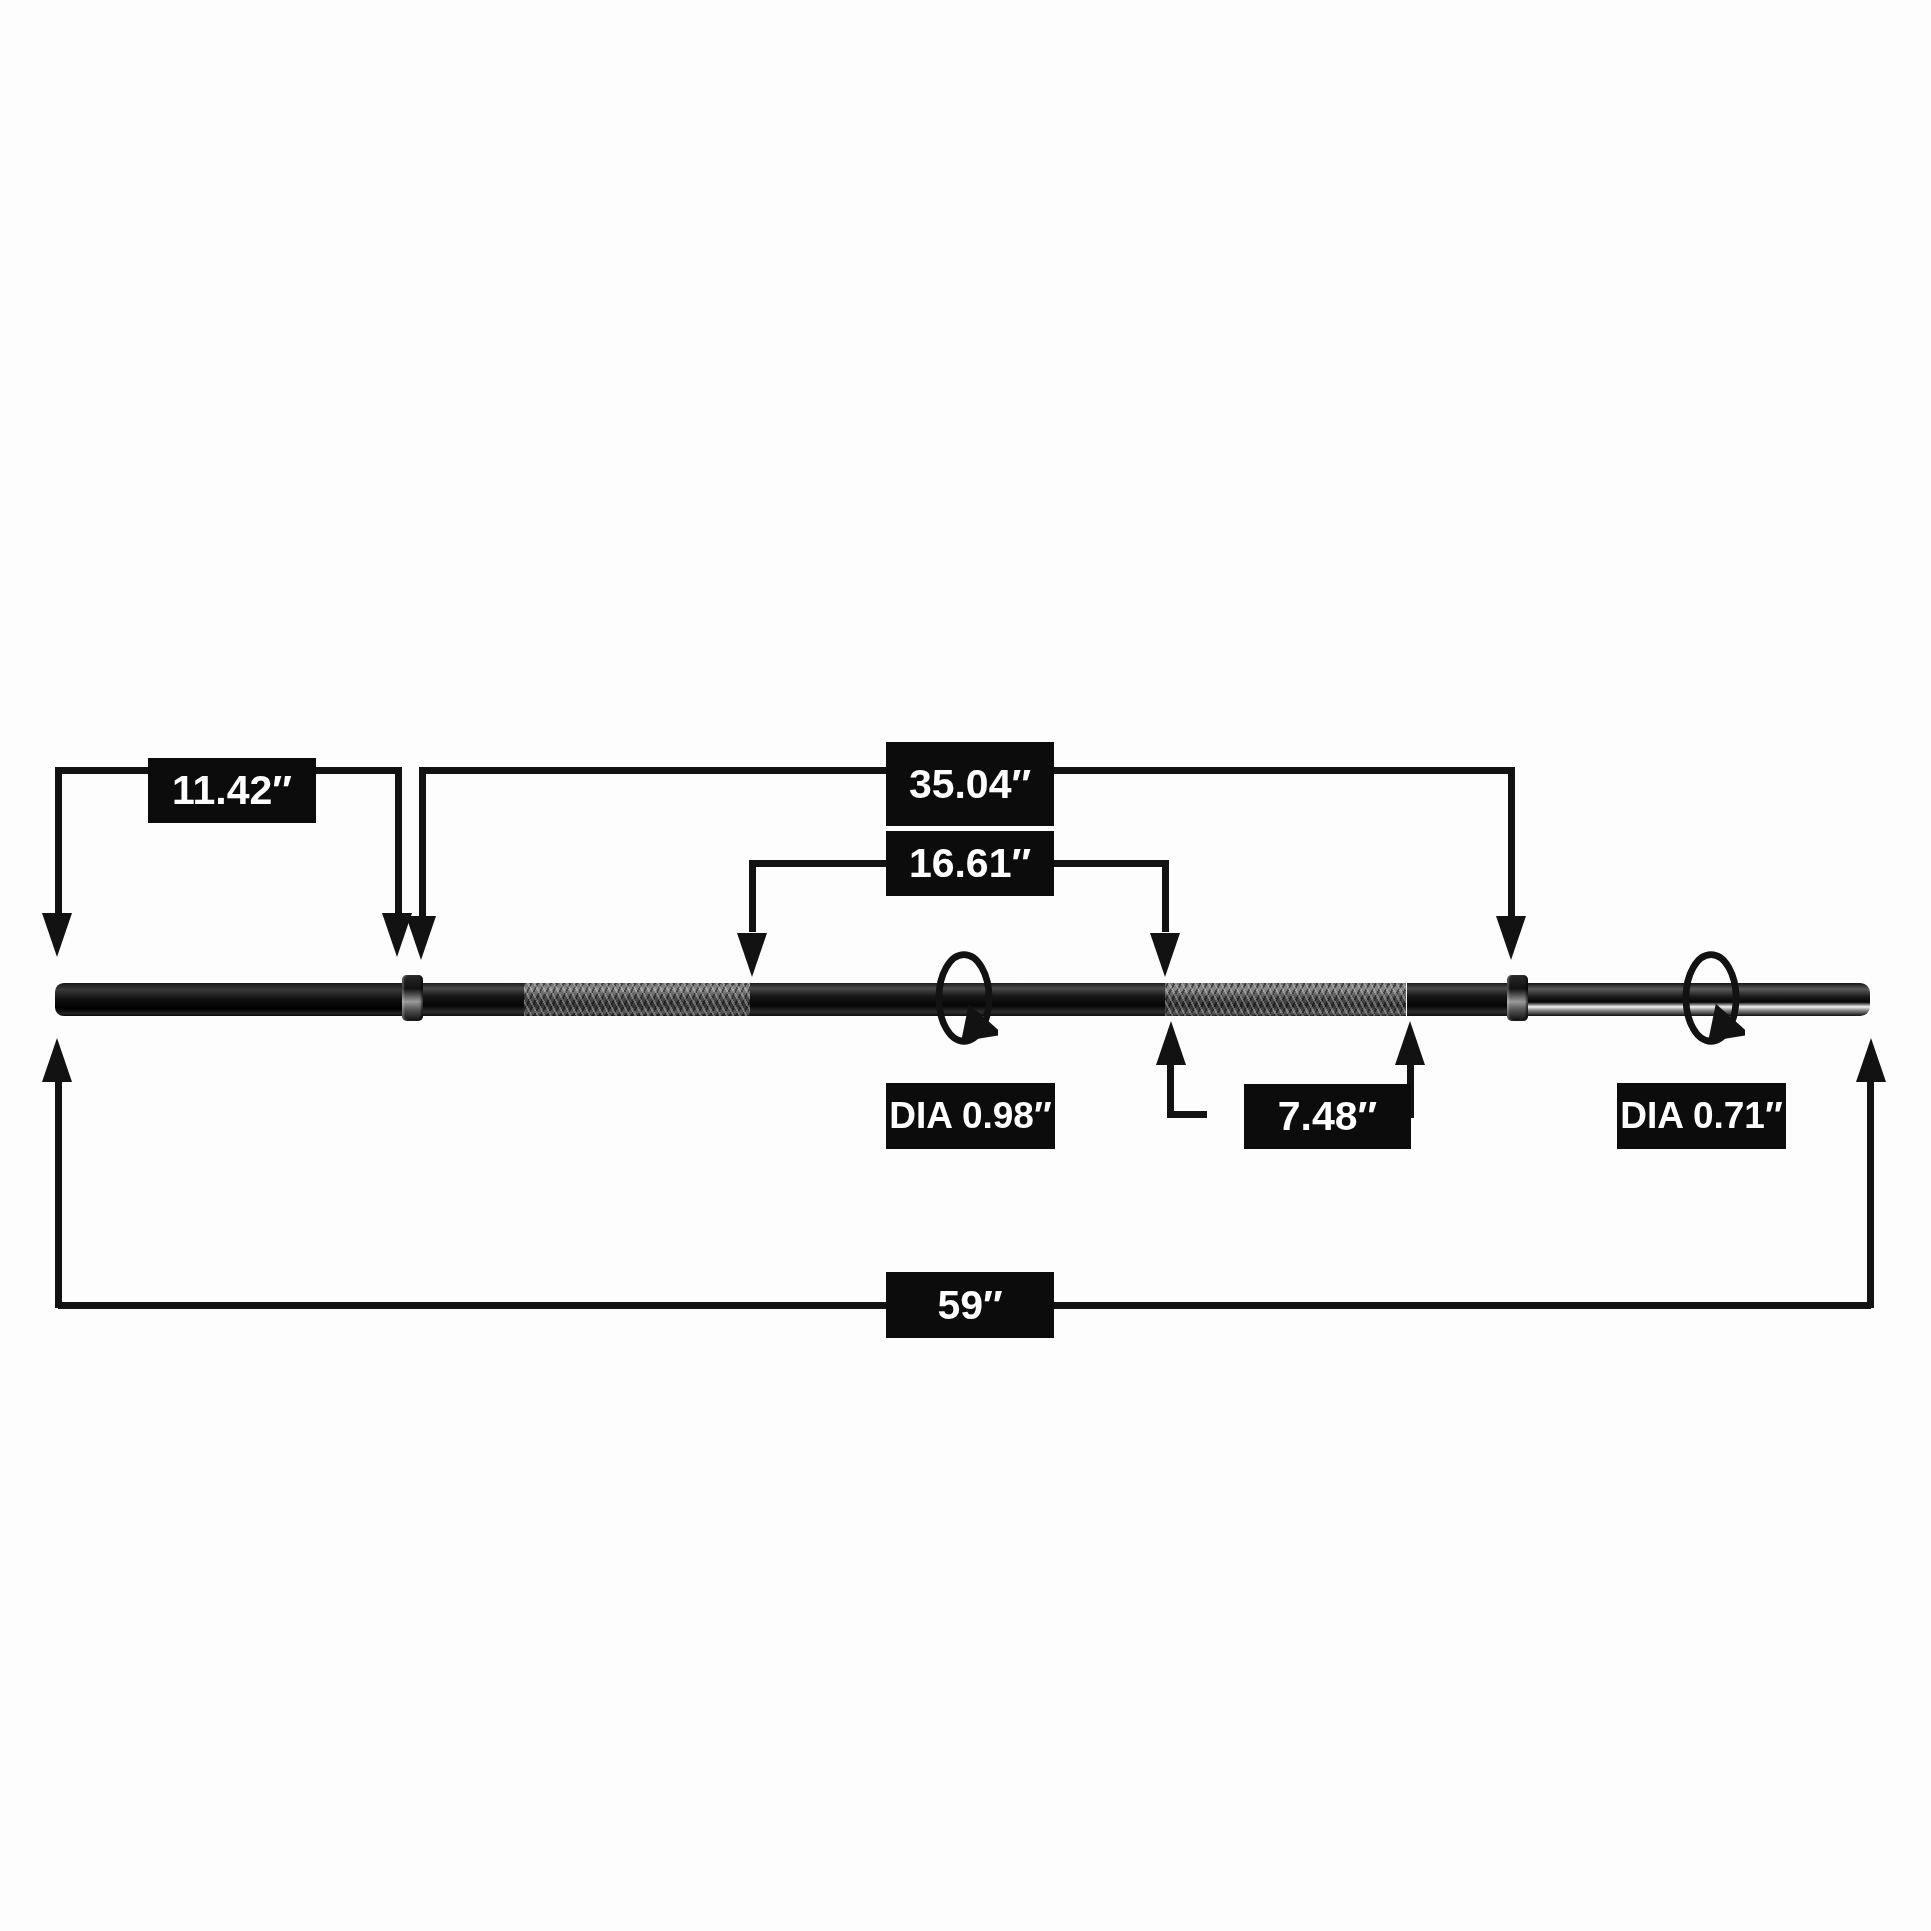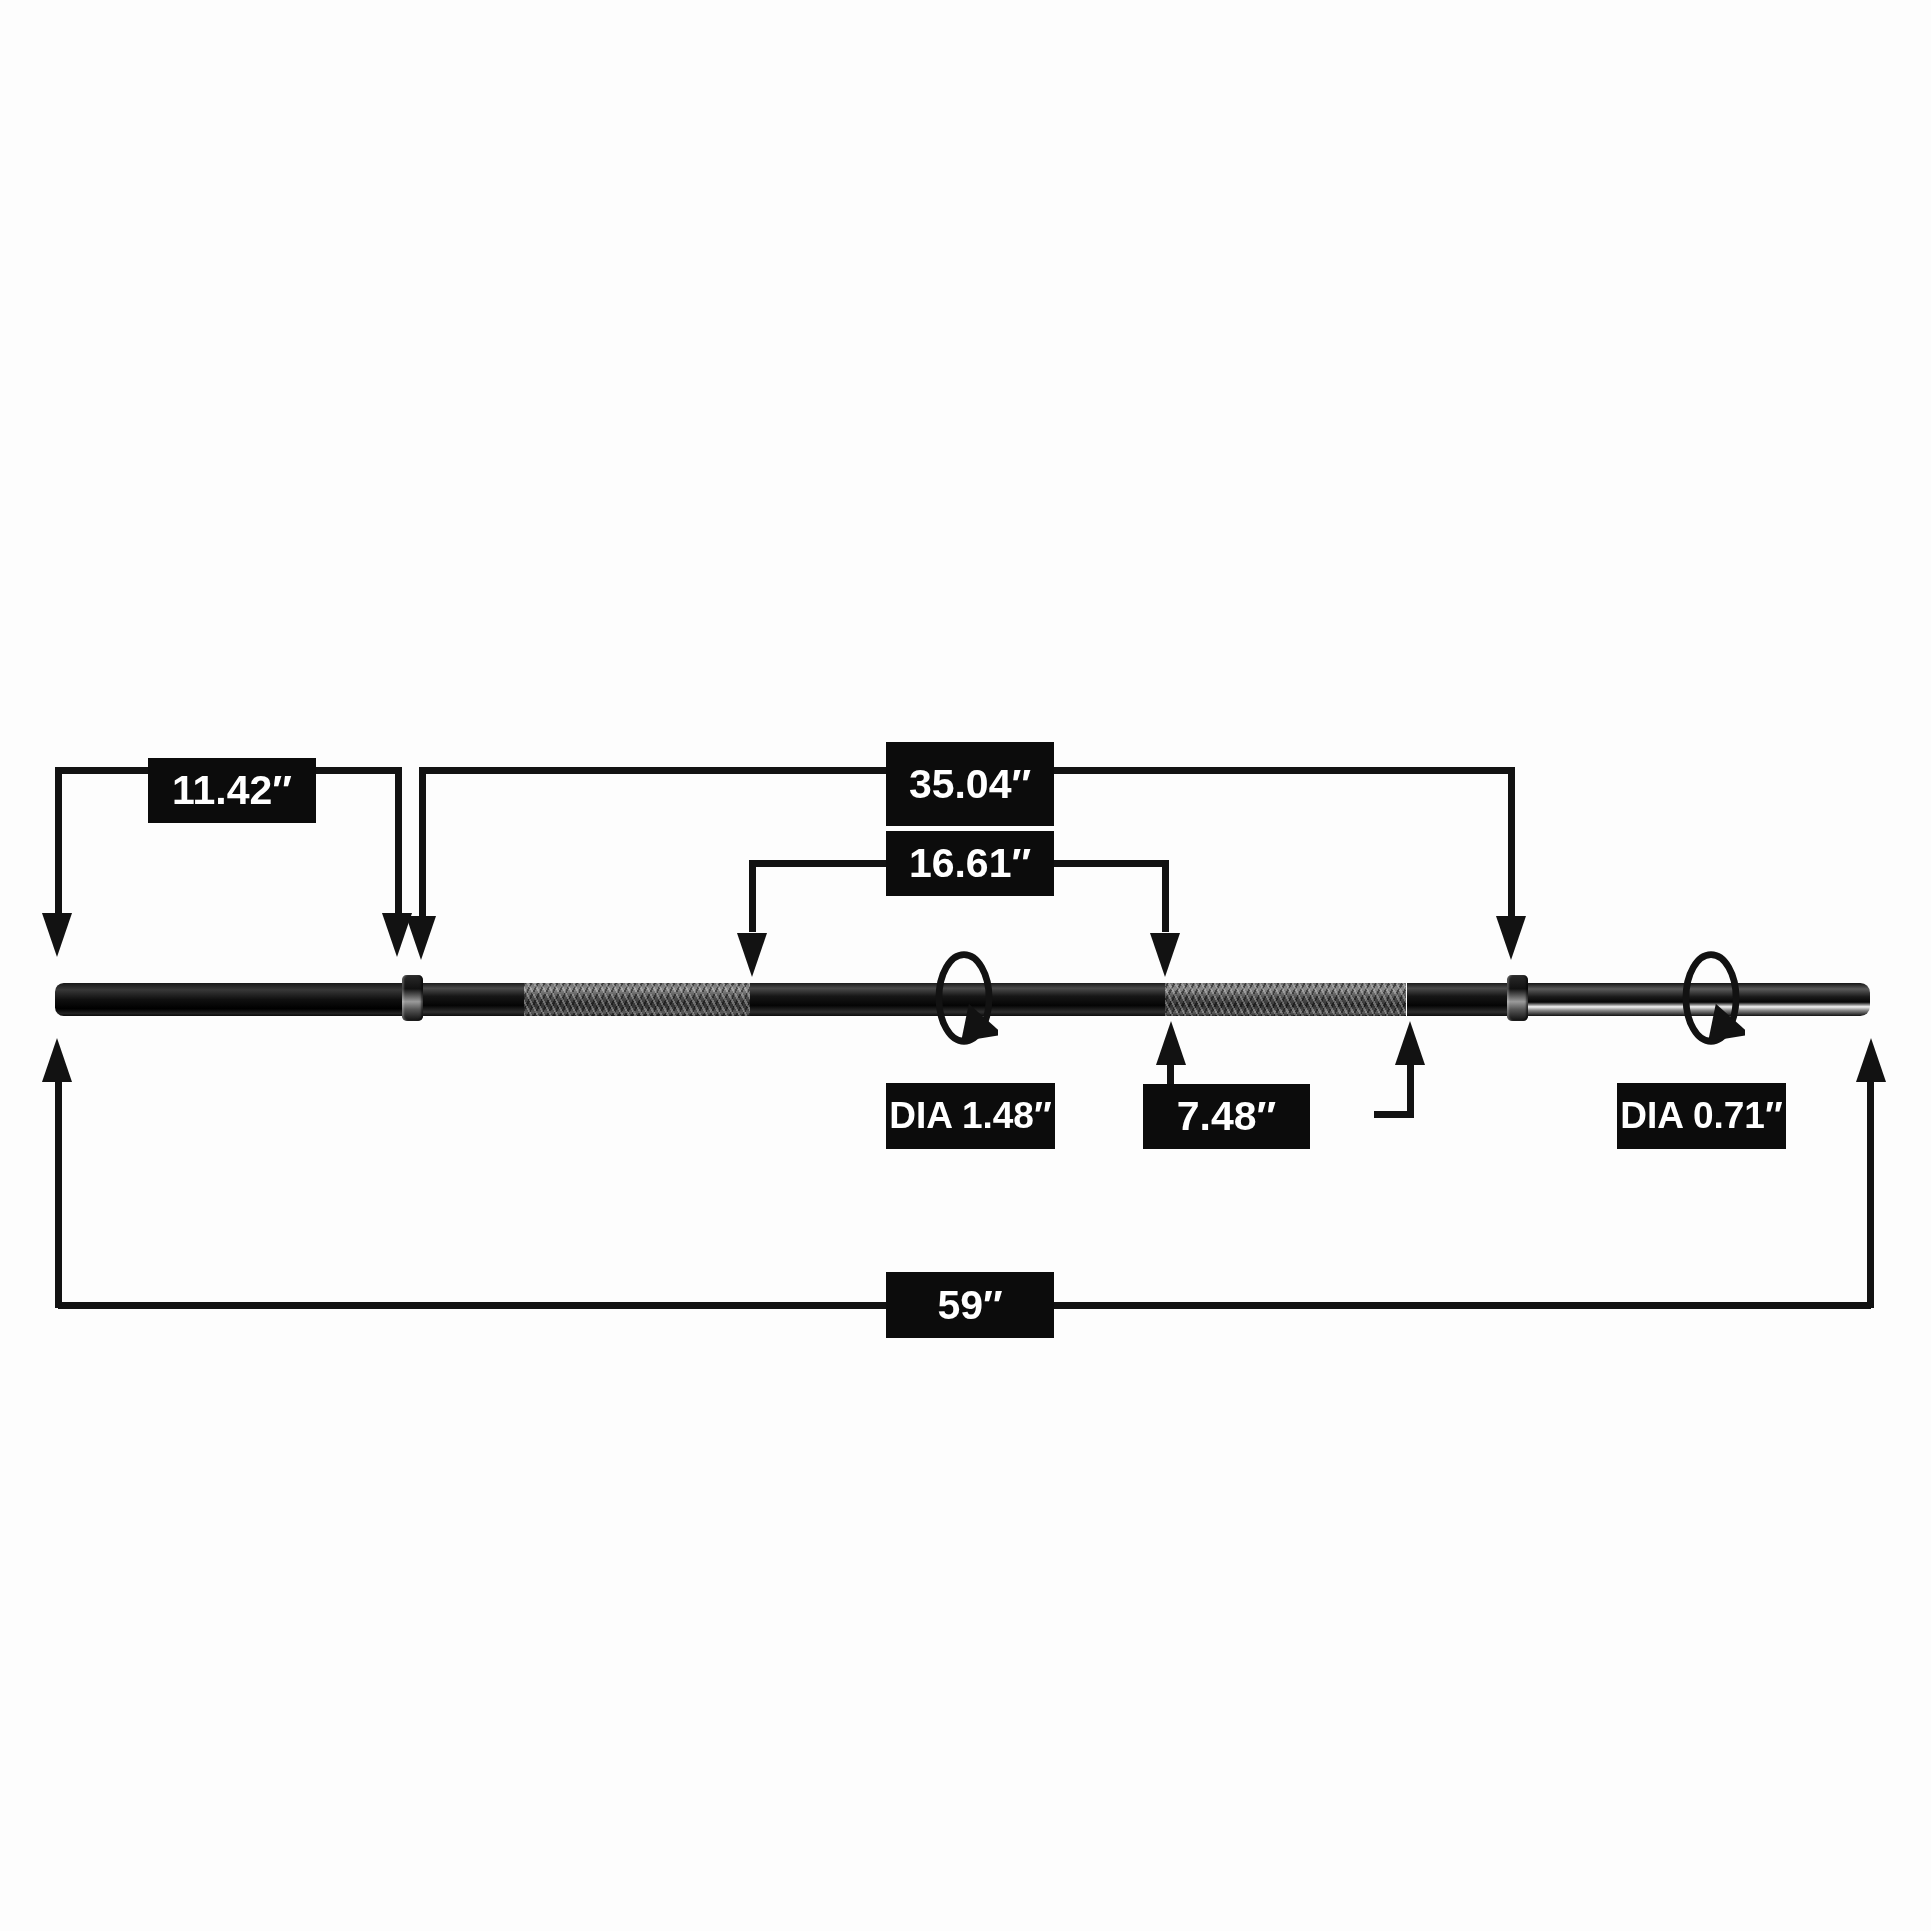--- a/index.html
+++ b/index.html
@@ -102,24 +102,24 @@
     <div class="dim-label" style="left:886px;top:831px;width:168px;height:65px;">16.61″</div>
   </div>
 
   <div>
     <div class="arrow-up" style="left:1156px;top:1021px;"></div>
     <div class="vline" style="left:1167px;top:1065px;height:53px;"></div>
     <div class="hline" style="left:1171px;top:1111px;width:36px;"></div>
     <div class="arrow-up" style="left:1395px;top:1021px;"></div>
     <div class="vline" style="left:1407px;top:1065px;height:53px;"></div>
     <div class="hline" style="left:1374px;top:1111px;width:37px;"></div>
-    <div class="dim-label" style="left:1143px;top:1084px;width:167px;height:65px;">7.48″</div>
+    <div class="dim-label" style="left:1244px;top:1084px;width:167px;height:65px;">7.48″</div>
   </div>
 
-  <div class="dim-label small" style="left:886px;top:1083px;width:169px;height:66px;">DIA 1.48″</div>
+  <div class="dim-label small" style="left:886px;top:1083px;width:169px;height:66px;">DIA 0.98″</div>
 
   <div class="dim-label small" style="left:1617px;top:1083px;width:169px;height:66px;">DIA 0.71″</div>
 
   <div>
     <div class="arrow-up" style="left:42px;top:1038px;"></div>
     <div class="vline" style="left:55px;top:1082px;height:226px;"></div>
     <div class="arrow-up" style="left:1856px;top:1038px;"></div>
     <div class="vline" style="left:1867px;top:1082px;height:226px;"></div>
     <div class="hline" style="left:58px;top:1302px;width:828px;"></div>
     <div class="hline" style="left:1054px;top:1302px;width:817px;"></div>

